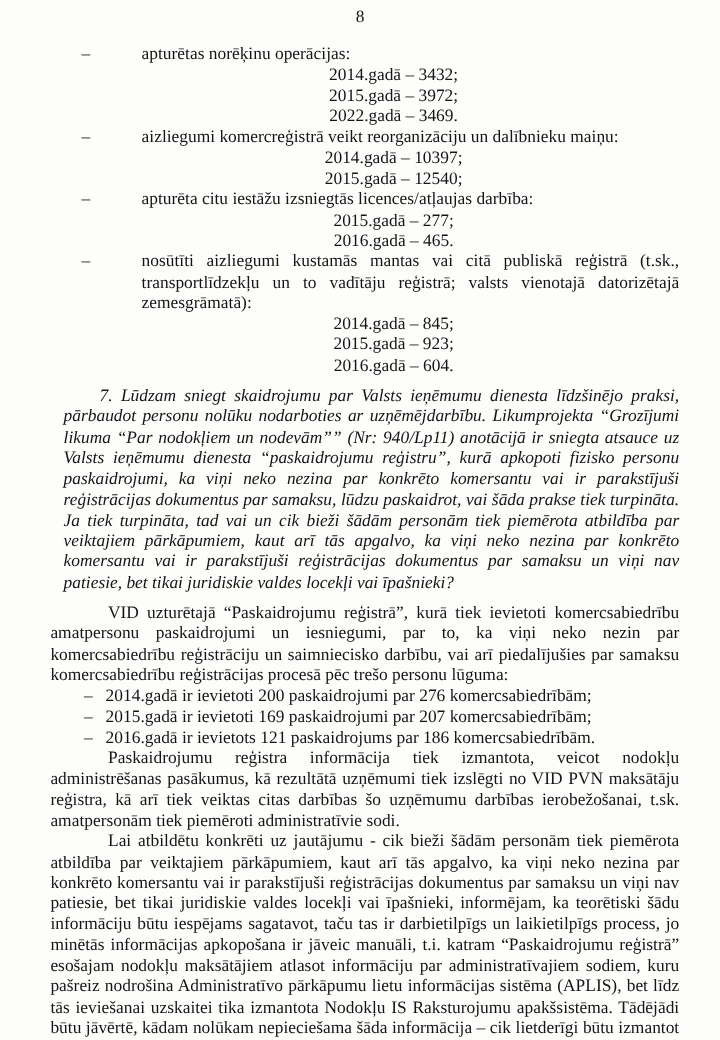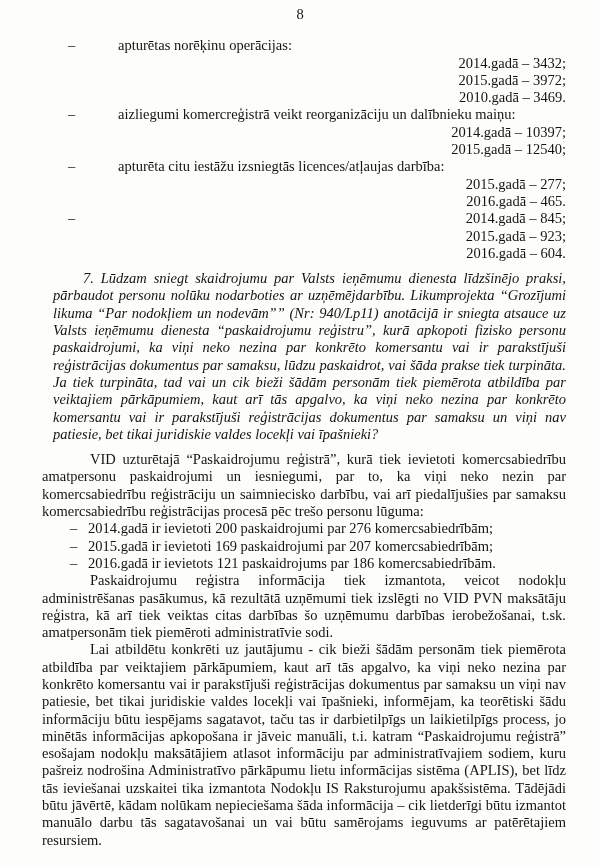--- a/index.html
+++ b/index.html
@@ -31,21 +31,21 @@
   
   .measure-item { position: relative; }
   .dash {
     position: absolute;
     left: 26px;
     top: 0;
     width: 20px;
   }
   .measure-body { padding-left: 48px; }
   .measure-label { text-align: justify; margin-left: 28px; }
-  .measure-value { text-align: right; }
+  .measure-value { text-align: center; }
   
   .para {
     margin: 0;
     text-align: justify;
   }
   .gap-top { margin-top: 8px; }
   .italic { font-style: italic; margin-left: 11px; }
   .indent-sm { text-indent: 30px; }
   .indent-lg { text-indent: 48px; }
   
@@ -62,21 +62,21 @@
   <div class="content">
 
     <div>
 
       <div class="measure-item">
         <span class="dash">–</span>
         <div class="measure-body">
           <div class="measure-label">apturētas norēķinu operācijas:</div>
           <div class="measure-value">2014.gadā – 3432;</div>
           <div class="measure-value">2015.gadā – 3972;</div>
-          <div class="measure-value">2010.gadā – 3469.</div>
+          <div class="measure-value">2022.gadā – 3469.</div>
         </div>
       </div>
 
       <div class="measure-item">
         <span class="dash">–</span>
         <div class="measure-body">
           <div class="measure-label">aizliegumi komercreģistrā veikt reorganizāciju un dalībnieku maiņu:</div>
           <div class="measure-value">2014.gadā – 10397;</div>
           <div class="measure-value">2015.gadā – 12540;</div>
         </div>
@@ -87,20 +87,21 @@
         <div class="measure-body">
           <div class="measure-label">apturēta citu iestāžu izsniegtās licences/atļaujas darbība:</div>
           <div class="measure-value">2015.gadā – 277;</div>
           <div class="measure-value">2016.gadā – 465.</div>
         </div>
       </div>
 
       <div class="measure-item">
         <span class="dash">–</span>
         <div class="measure-body">
+          <div class="measure-label">nosūtīti aizliegumi kustamās mantas vai citā publiskā reģistrā (t.sk., transportlīdzekļu un to vadītāju reģistrā; valsts vienotajā datorizētajā zemesgrāmatā):</div>
           <div class="measure-value">2014.gadā – 845;</div>
           <div class="measure-value">2015.gadā – 923;</div>
           <div class="measure-value">2016.gadā – 604.</div>
         </div>
       </div>
 
     </div>
 
     <p class="para italic indent-sm gap-top">7. Lūdzam sniegt skaidrojumu par Valsts ieņēmumu dienesta līdzšinējo praksi, pārbaudot personu nolūku nodarboties ar uzņēmējdarbību. Likumprojekta “Grozījumi likuma “Par nodokļiem un nodevām”” (Nr: 940/Lp11) anotācijā ir sniegta atsauce uz Valsts ieņēmumu dienesta “paskaidrojumu reģistru”, kurā apkopoti fizisko personu paskaidrojumi, ka viņi neko nezina par konkrēto komersantu vai ir parakstījuši reģistrācijas dokumentus par samaksu, lūdzu paskaidrot, vai šāda prakse tiek turpināta. Ja tiek turpināta, tad vai un cik bieži šādām personām tiek piemērota atbildība par veiktajiem pārkāpumiem, kaut arī tās apgalvo, ka viņi neko nezina par konkrēto komersantu vai ir parakstījuši reģistrācijas dokumentus par samaksu un viņi nav patiesie, bet tikai juridiskie valdes locekļi vai īpašnieki?</p>
 

